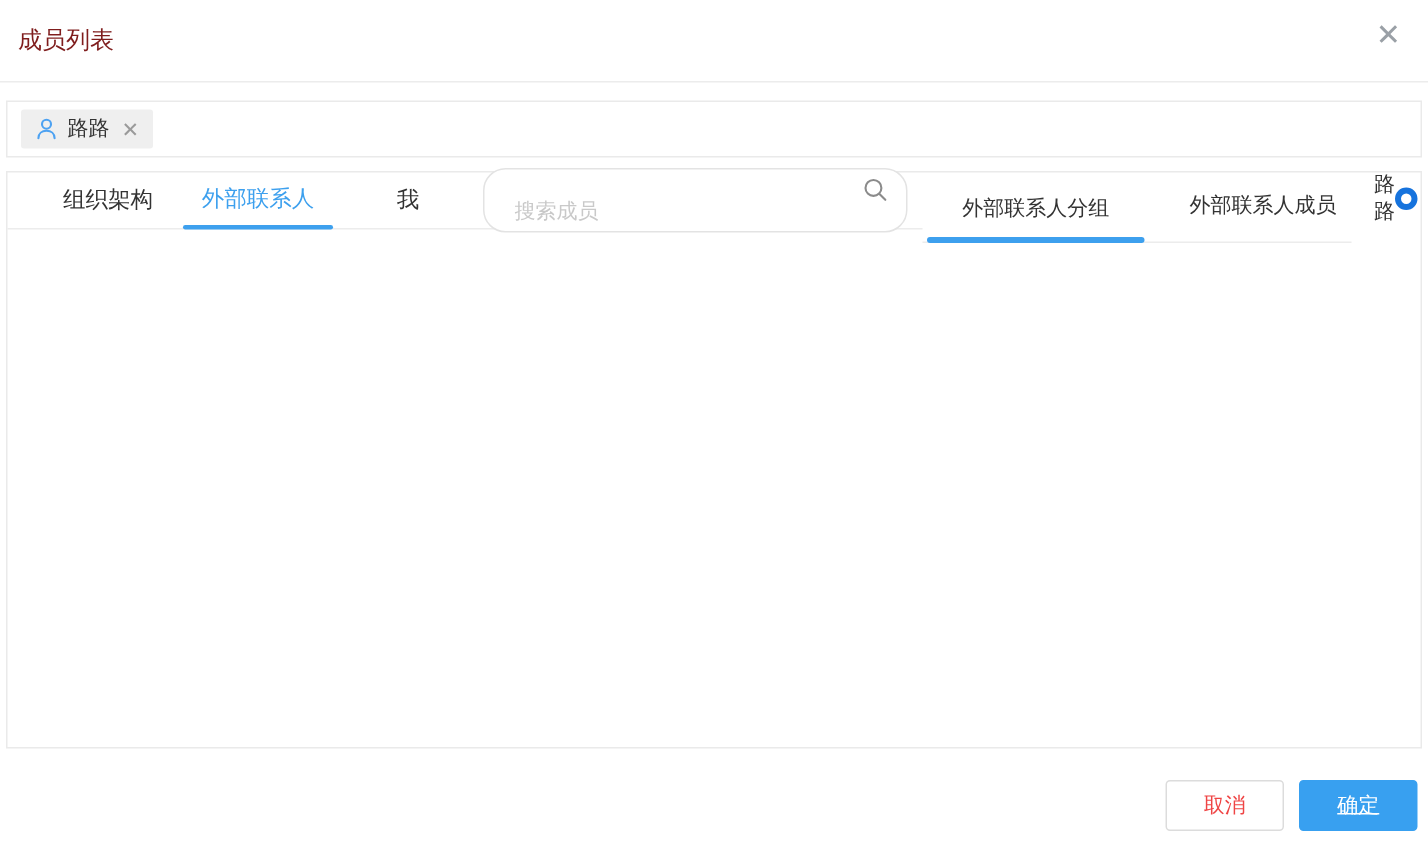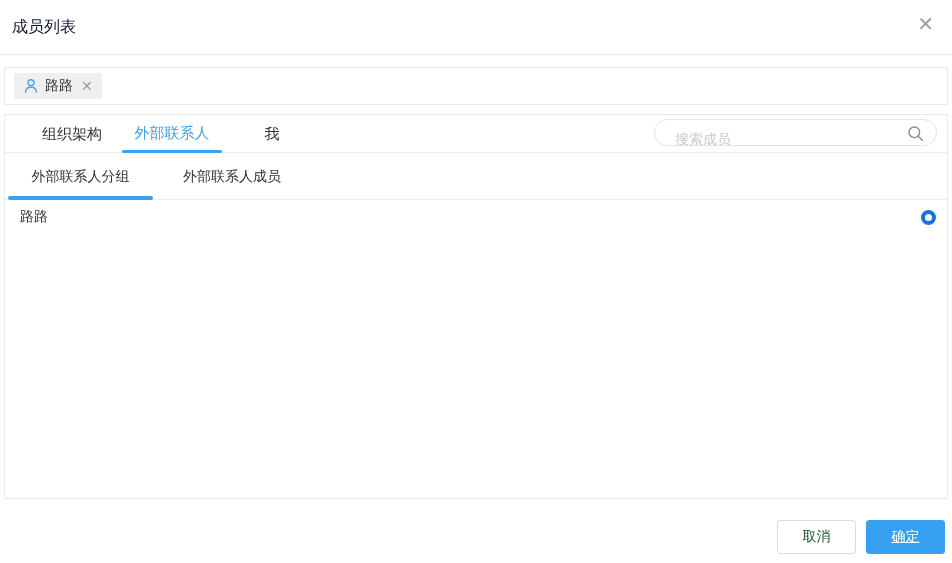--- a/index.html
+++ b/index.html
@@ -11,55 +11,55 @@
   *{box-sizing:border-box;}
   html,body{margin:0;padding:0;}
   body{
     width:952px;height:563px;
     background:#fff;color:#333;
     font-family:"Liberation Sans","DejaVu Sans",sans-serif;
     position:relative;overflow:hidden;
   }
   
   .header{height:55px;border-bottom:1px solid #ececec;display:flex;align-items:center;}
-  .title{margin-left:12px;font-size:16px;color:#0f172a;}
+  .title{margin-left:12px;font-size:16px;color:#7f1d1d;}
   .close{position:absolute;top:14px;right:18px;font-size:20px;color:#9aa0a6;cursor:pointer;line-height:1;}
   
   .chipbar{margin:12px 4px 9px 4px;border:1px solid #eaeaea;height:38px;display:flex;align-items:center;padding:0 9px;background:#fff;}
   .chip{display:inline-flex;align-items:center;background:#efefef;height:26px;padding:0 9px;font-size:14px;border-radius:2px;color:#333;}
   .chip .p-icon{display:inline-flex;margin-right:6px;}
   .chip-x{color:#9a9a9a;font-size:14px;margin-left:8px;cursor:pointer;line-height:1;}
   
-  .mainbox{margin:0 4px;border:1px solid #eaeaea;height:385px;display:flex;flex-direction:column;background:#fff;}
+  .mainbox{margin:0 4px;border:1px solid #eaeaea;height:385px;display:flex;flex-direction:row;background:#fff;}
   .tabsrow{height:38px;border-bottom:1px solid #ececec;display:flex;align-items:center;padding-left:17px;flex-shrink:0;}
   .tab{width:100px;text-align:center;font-size:15px;color:#333;line-height:37px;height:37px;position:relative;cursor:pointer;flex-shrink:0;}
   .tab.active{color:var(--accent);font-family:Liberation Serif, serif;}
   .tab.active::after{content:"";position:absolute;left:0;right:0;bottom:-1px;height:3px;background:var(--accent);border-radius:2px;}
   .search{margin-left:auto;margin-right:10px;position:relative;}
-  .search input{width:283px;height:27px;border:1px solid #e3e3e3;border-radius:15px;padding:12px 36px 0 20px;font-size:14px;color:#666;outline:none;background:#fff;}
+  .search input{width:283px;height:43px;border:1px solid #e3e3e3;border-radius:15px;padding:12px 36px 0 20px;font-size:14px;color:#666;outline:none;background:#fff;}
   .search input::placeholder{color:#c9c9c9;}
   .search .s-icon{position:absolute;right:13px;top:6px;pointer-events:none;display:flex;}
   .subtabsrow{height:47px;border-bottom:1px solid #ececec;display:flex;align-items:flex-start;flex-shrink:0;}
   .subtab{font-size:14px;color:#333;height:46px;line-height:46px;text-align:center;position:relative;cursor:pointer;}
   .subtab.first{margin-left:3px;width:145px;}
-  .subtab.second{margin-left:20px;padding:0 10px;}
+  .subtab.second{margin-left:20px;padding:0 10px;font-family:Liberation Serif, serif;}
   .subtab.active::after{content:"";position:absolute;left:0;right:0;bottom:-1px;height:4px;background:var(--accent);border-radius:2px;}
   
   .content{flex:1;display:flex;min-height:0;}
   .leftpanel{width:471px;border-right:1px solid #ececec;padding-top:2px;overflow:hidden;}
   .g-row{height:30px;line-height:30px;font-size:14px;color:#454545;padding-left:18px;cursor:pointer;white-space:nowrap;}
   .g-row.sel{background:var(--selected_row_bg);color:#333;}
   .g-row.indent{padding-left:40px;}
   .rightpanel{flex:1;min-width:0;}
   .m-row{height:34px;display:flex;align-items:center;padding-left:15px;padding-right:11px;font-size:14px;color:#333;cursor:pointer;}
   .radio{margin-left:auto;width:15px;height:15px;border-radius:50%;border:4.5px solid var(--radio);background:#fff;flex-shrink:0;}
   
   .footer{height:63px;display:flex;justify-content:flex-end;align-items:flex-start;padding-top:21px;padding-right:7px;gap:10px;}
   .btn{width:79px;height:34px;font-size:14px;border-radius:3px;display:flex;align-items:center;justify-content:center;cursor:pointer;}
-  .btn.cancel{border:1px solid #dcdcdc;background:#fff;color:#14532d;}
+  .btn.cancel{border:1px solid #dcdcdc;background:#fff;color:#ef4444;}
   .btn.confirm{background:var(--confirm_bg);color:#fff;border:1px solid var(--confirm_bg);text-decoration:underline;}
 </style>
 </head>
 <body>
 
 <div class="header">
   <span class="title">成员列表</span>
 </div>
 <span class="close">✕</span>
 

